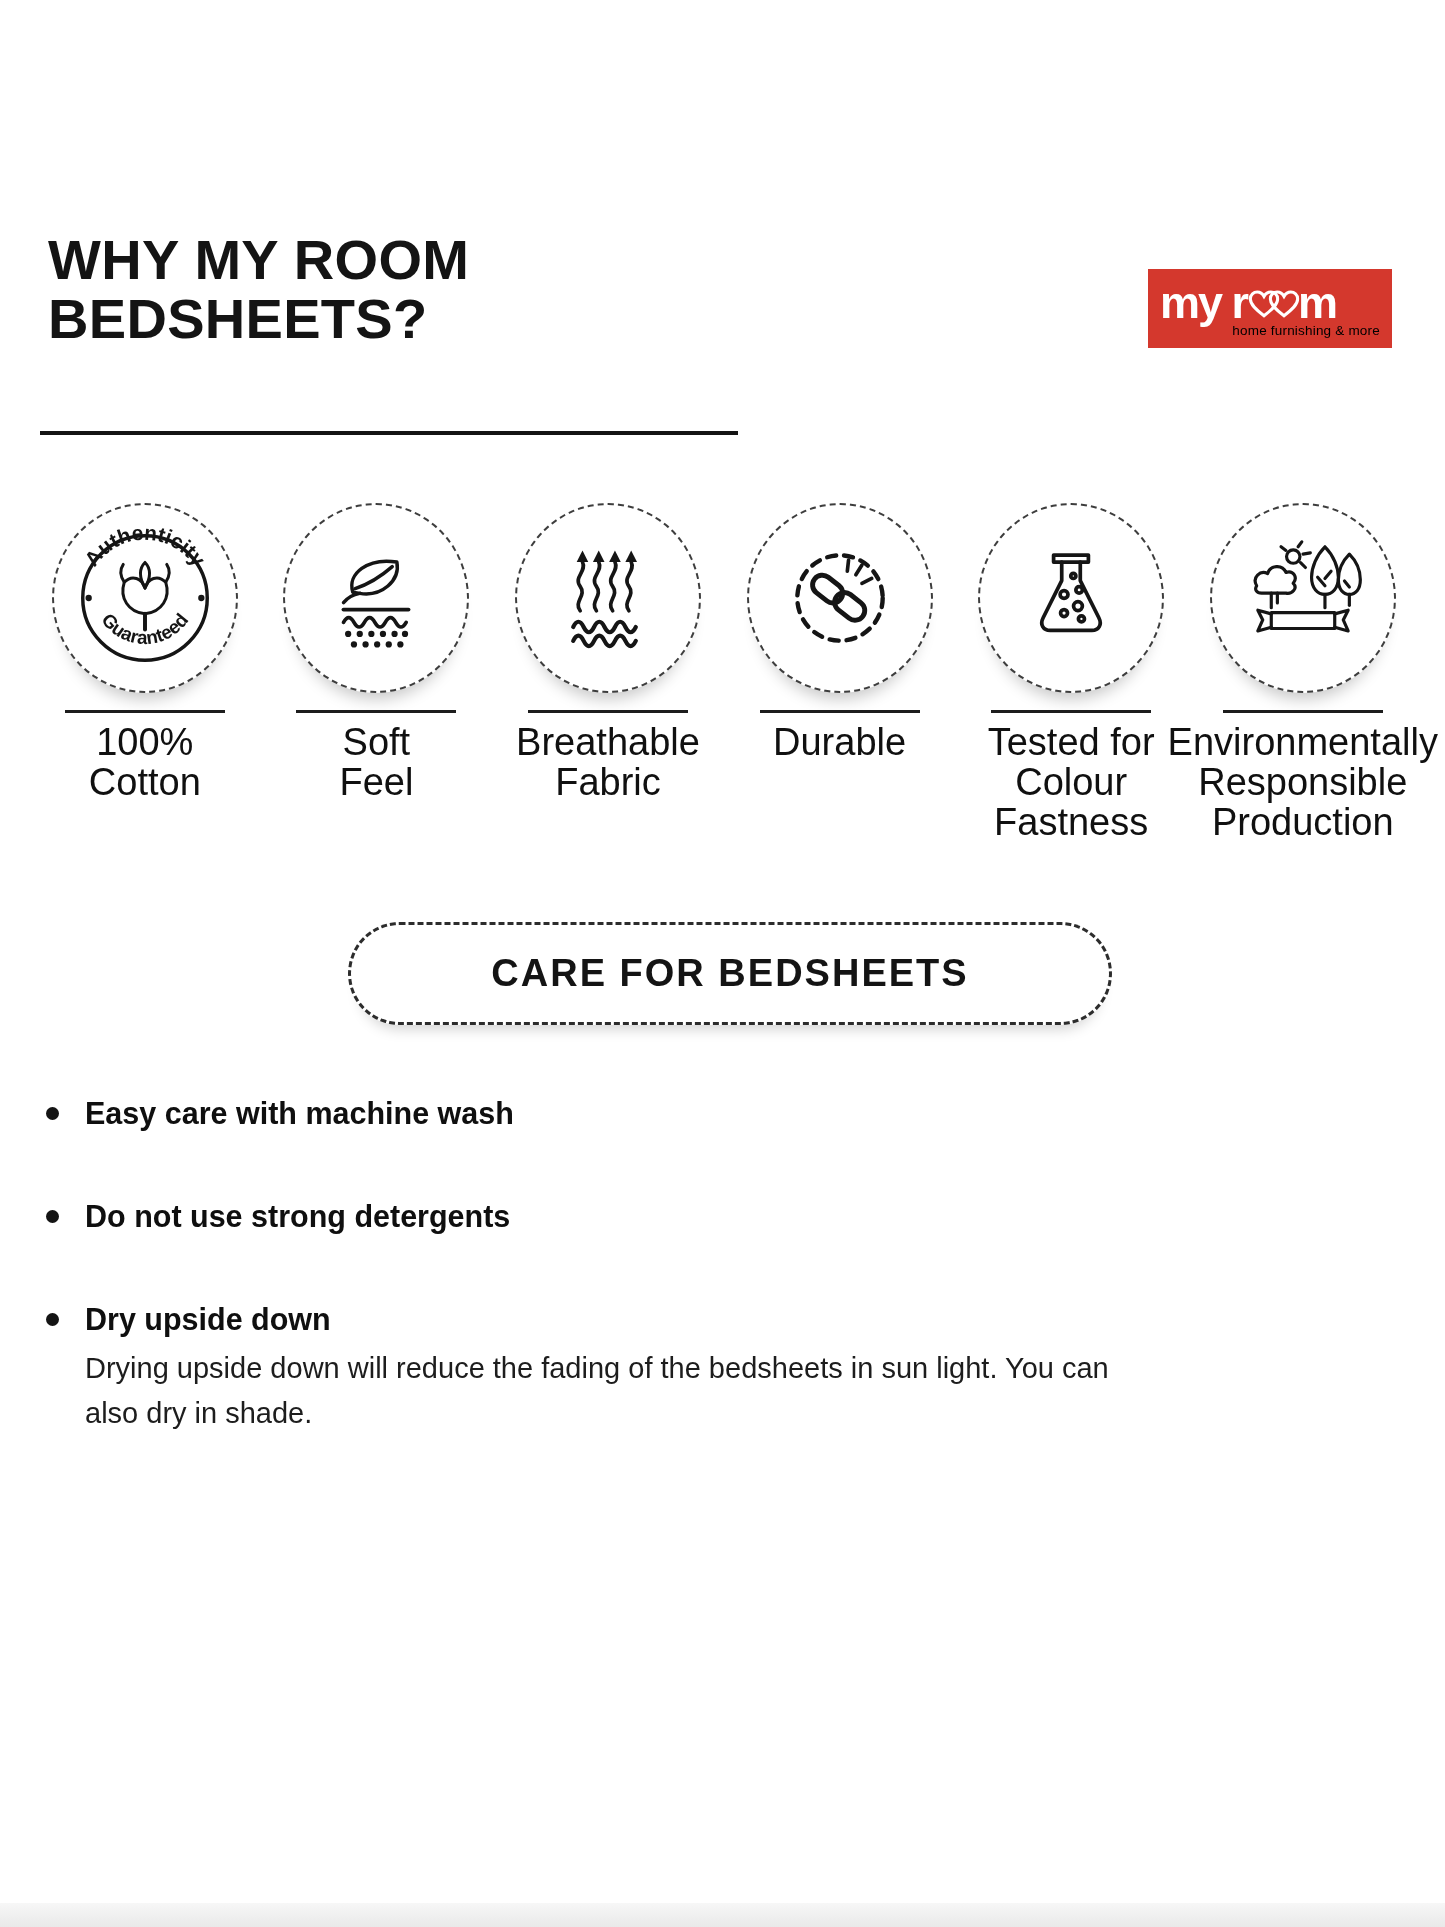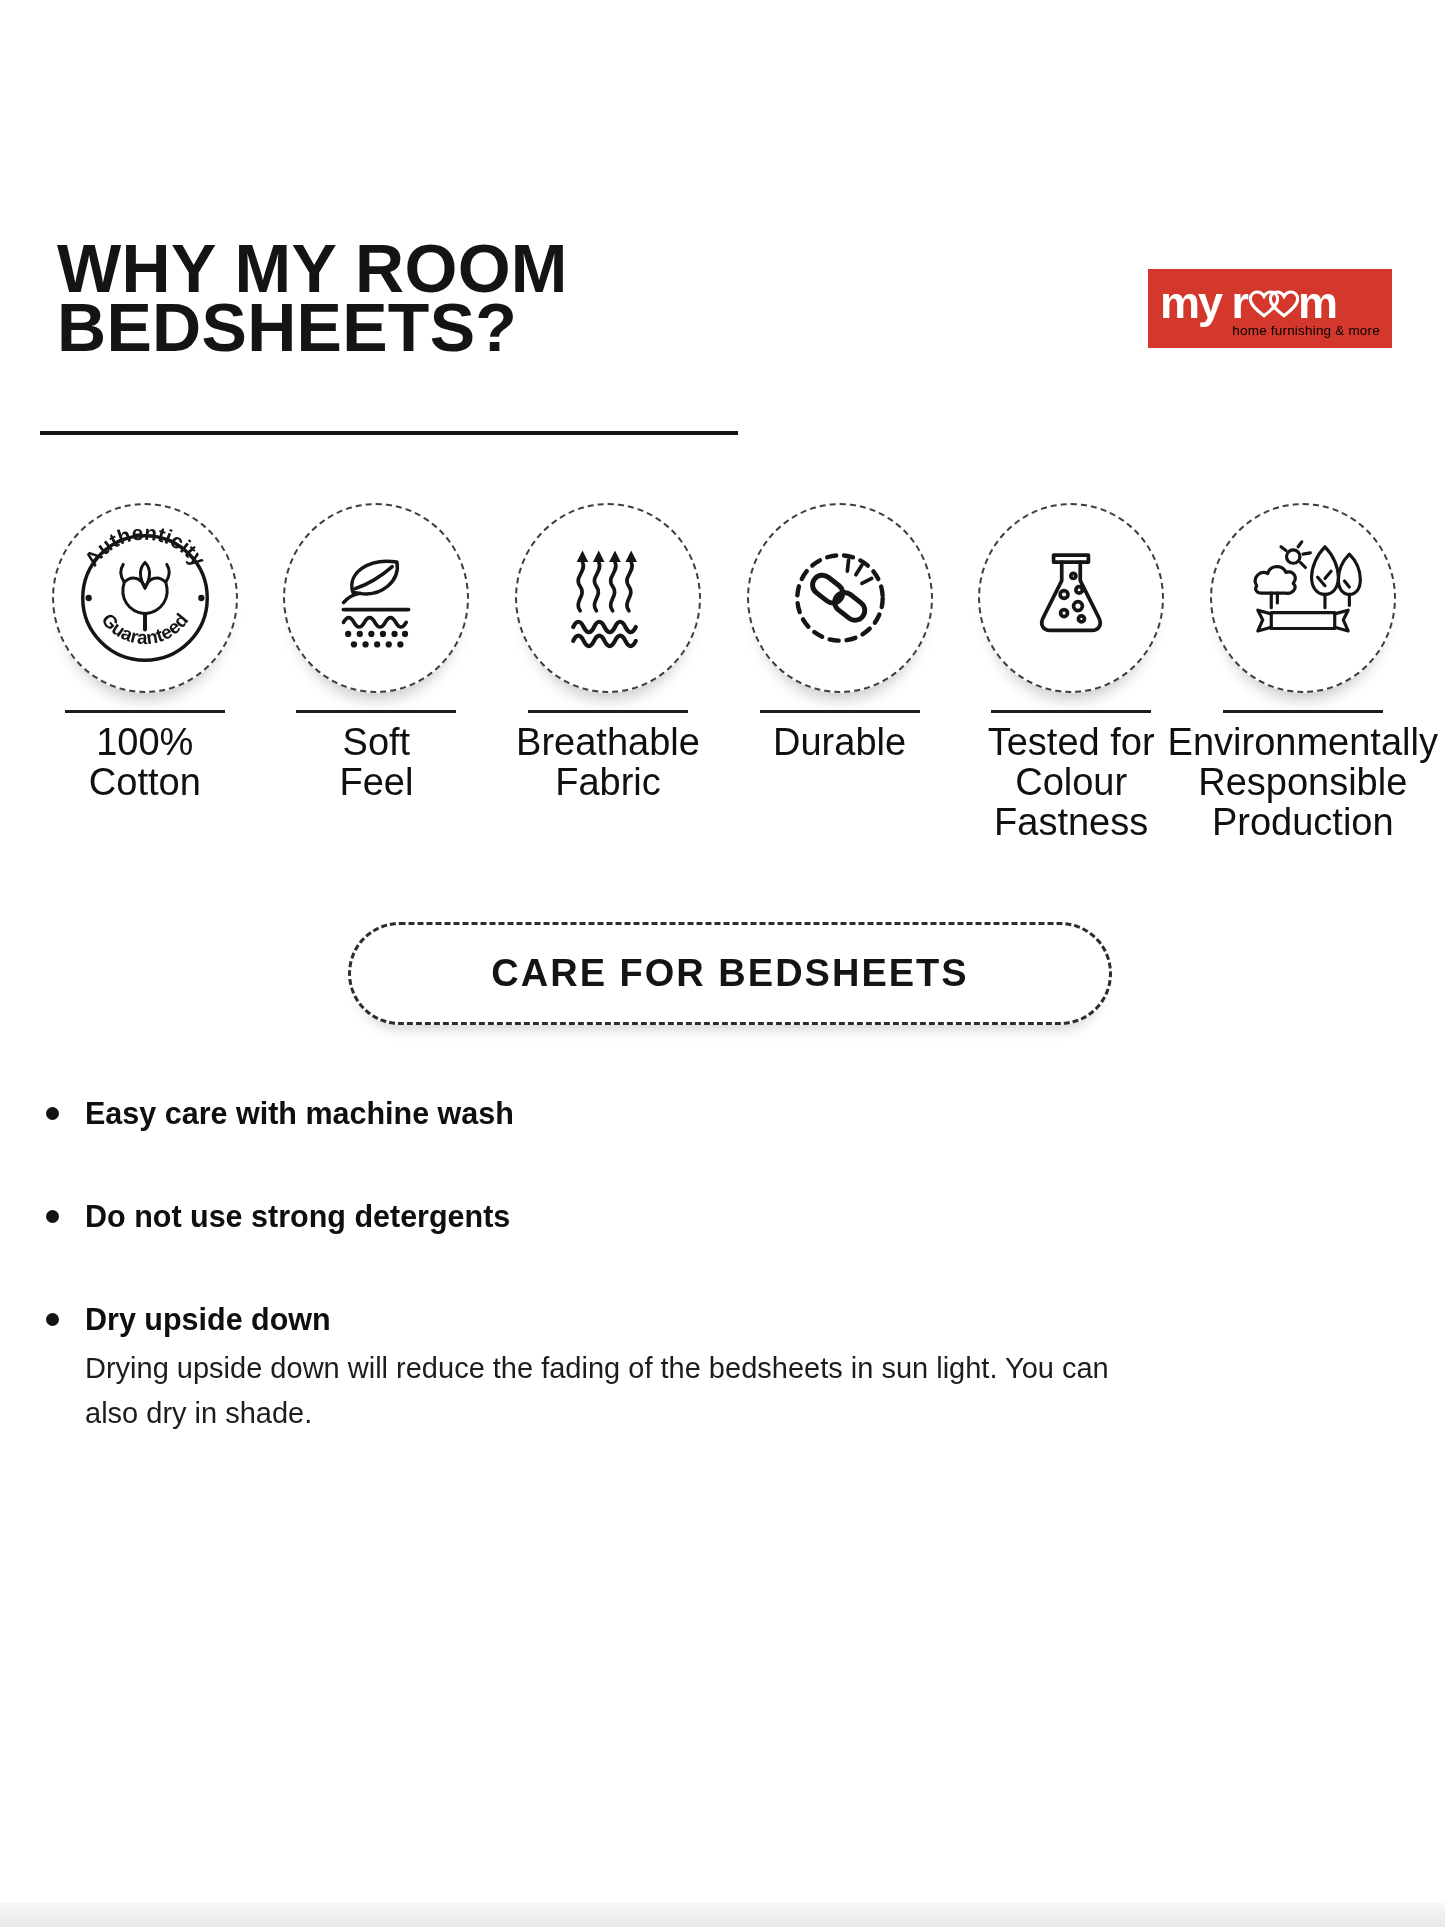--- a/index.html
+++ b/index.html
@@ -1,21 +1,21 @@
 <!DOCTYPE html>
 <html><head>
 <meta charset="utf-8">
 <style>
   html,body{margin:0;padding:0;background:#ffffff;}
   .page{position:relative;width:1445px;height:1927px;background:#ffffff;overflow:hidden;
         font-family:"Liberation Sans", sans-serif;color:#161616;}
 
   
-  .title{position:absolute;left:40px;top:222px;font-size:68px;line-height:59px;
-         font-weight:bold;letter-spacing:.3px;color:#141414;white-space:pre-line;margin:17px;}
+  .title{position:absolute;left:40px;top:222px;font-size:56px;line-height:59px;
+         font-weight:bold;letter-spacing:.3px;color:#141414;white-space:pre-line;margin:8px;}
   .title-rule{position:absolute;left:40px;top:431px;width:698px;height:4px;background:#141414;}
 
   .logo{position:absolute;left:1148px;top:269px;width:244px;height:79px;background:#d4382d;
         box-sizing:border-box;padding:6px 12px 5px 12px;display:flex;flex-direction:column;justify-content:center;}
   .logo-row{display:flex;align-items:center;line-height:1;}
   .logo-word{color:#ffffff;font-weight:bold;font-size:45px;letter-spacing:-2px;}
   .logo-heart{margin:3px -2px 0 1px;}
   .logo-heart + .logo-heart{margin-left:-10px;}
   .logo-tagline{color:#000000;font-size:13.5px;text-align:right;margin-top:-2px;letter-spacing:.2px;}
 

